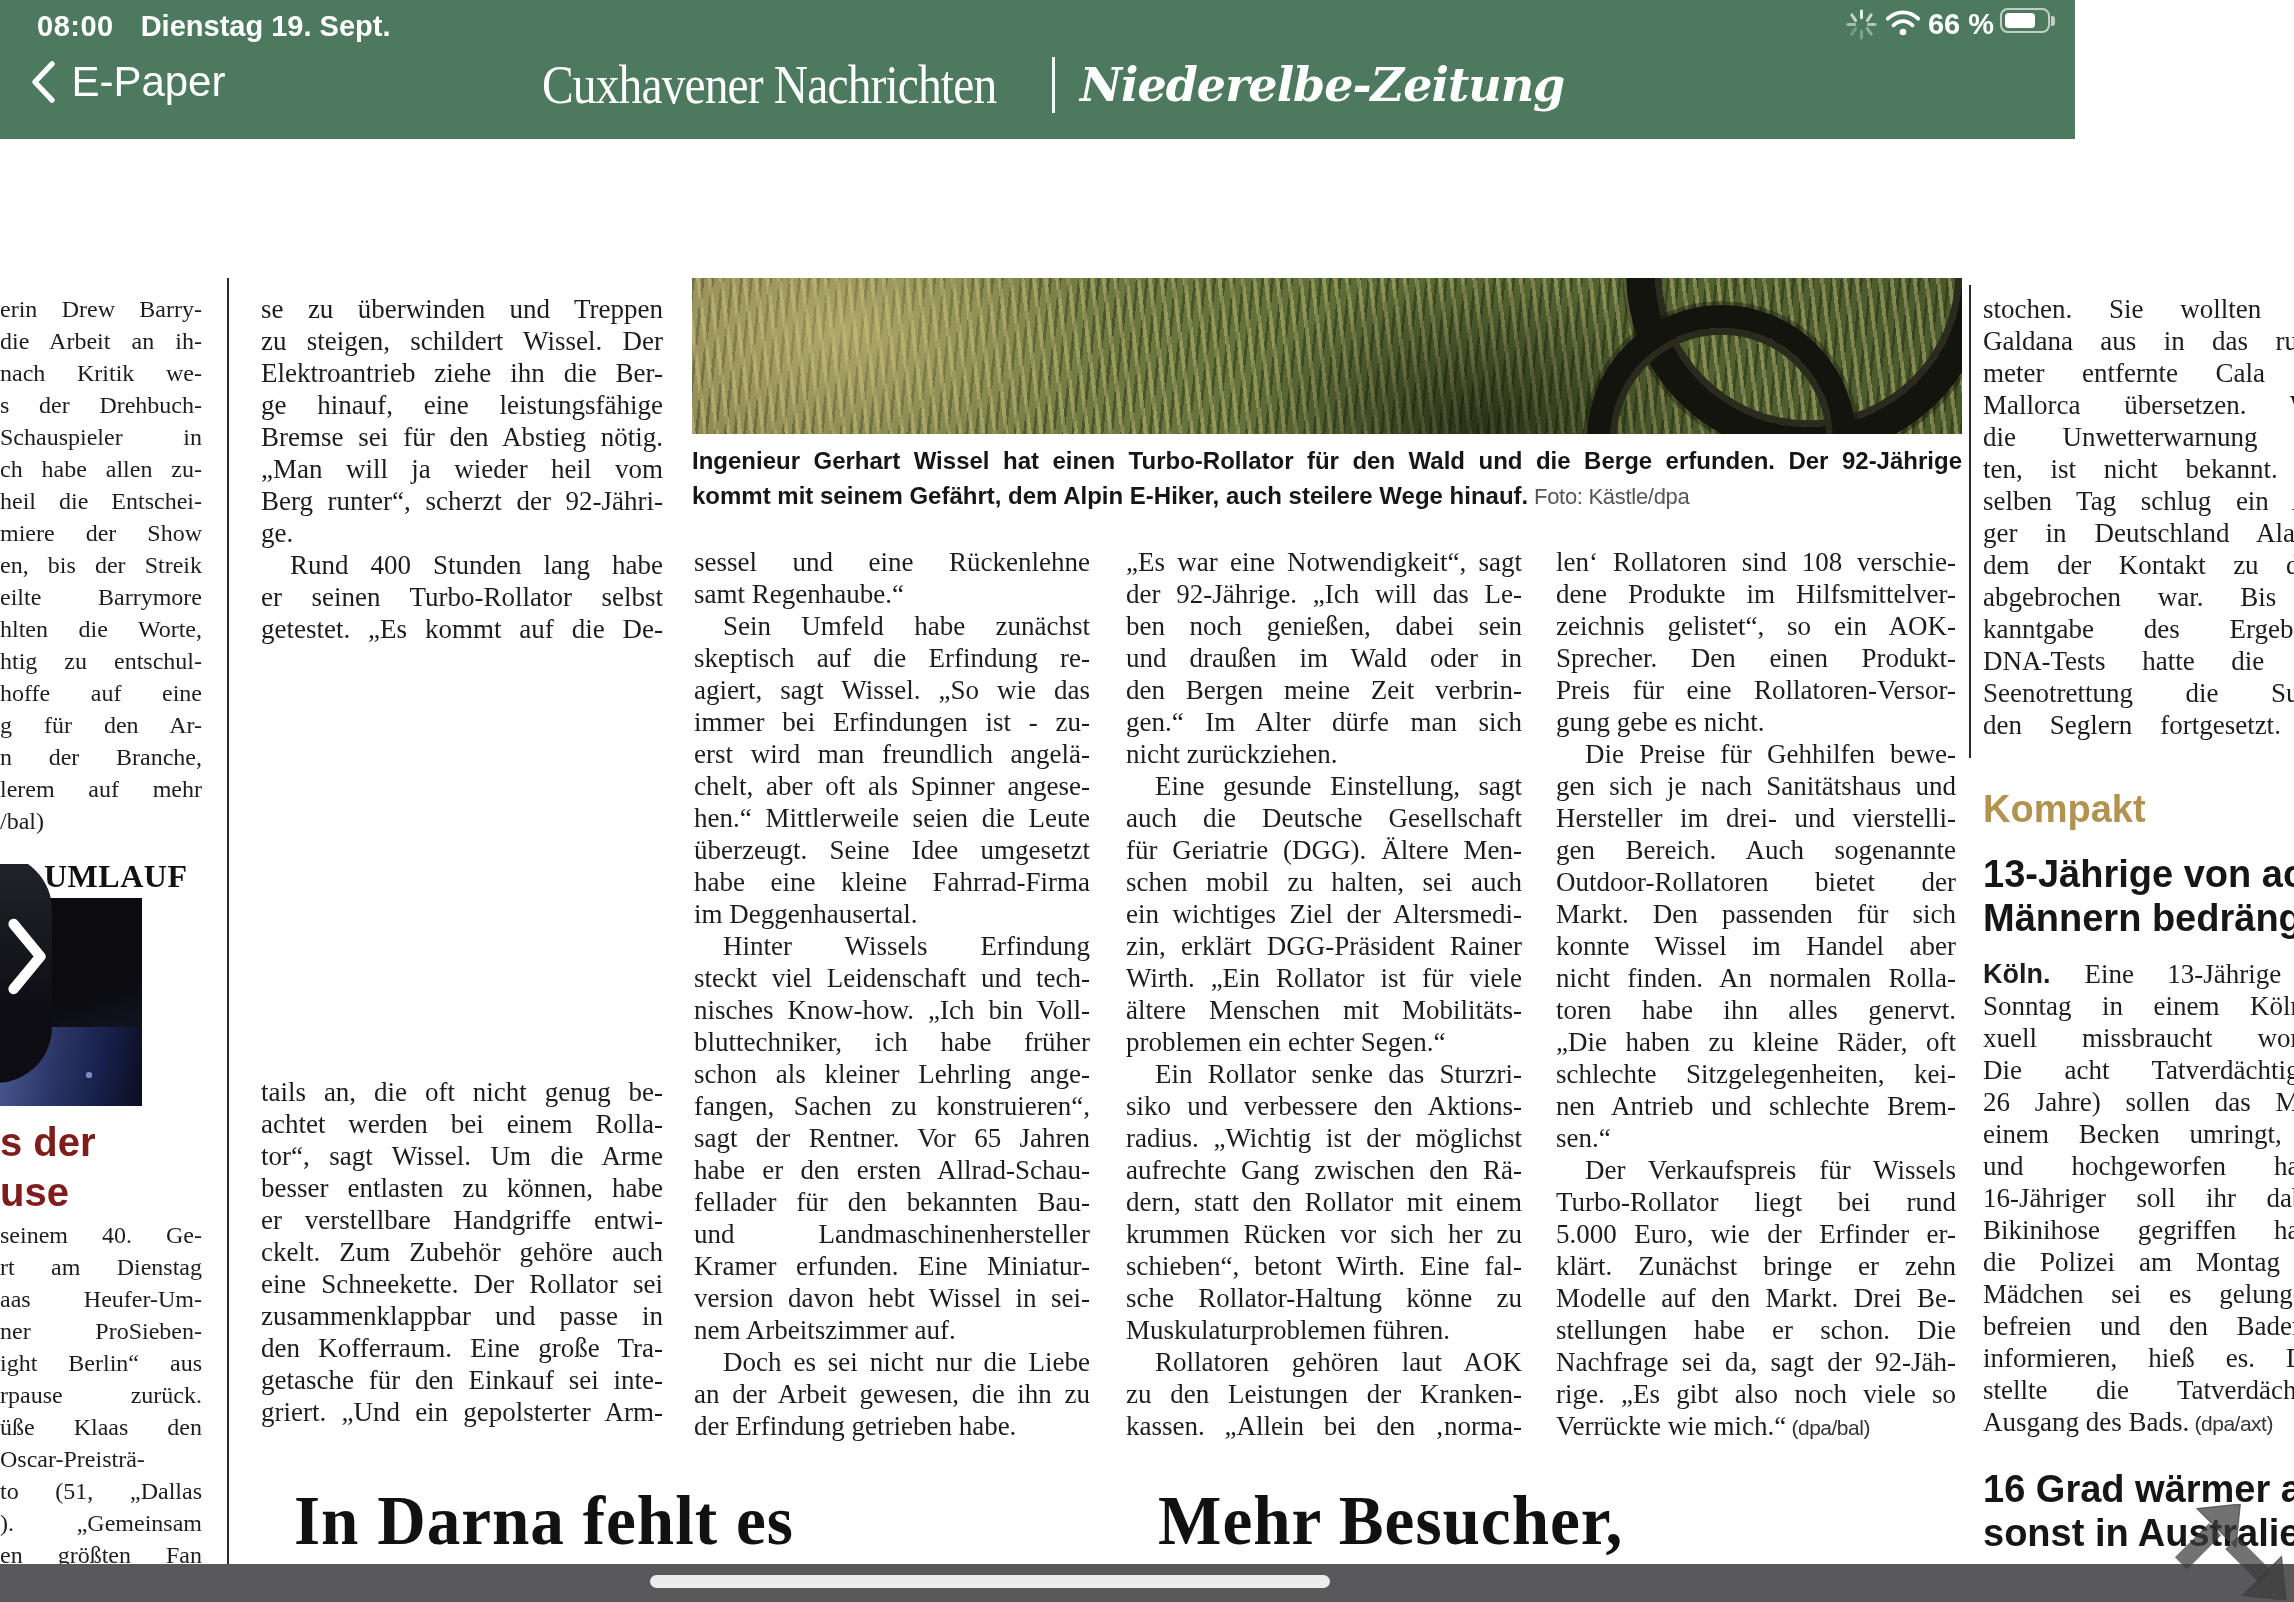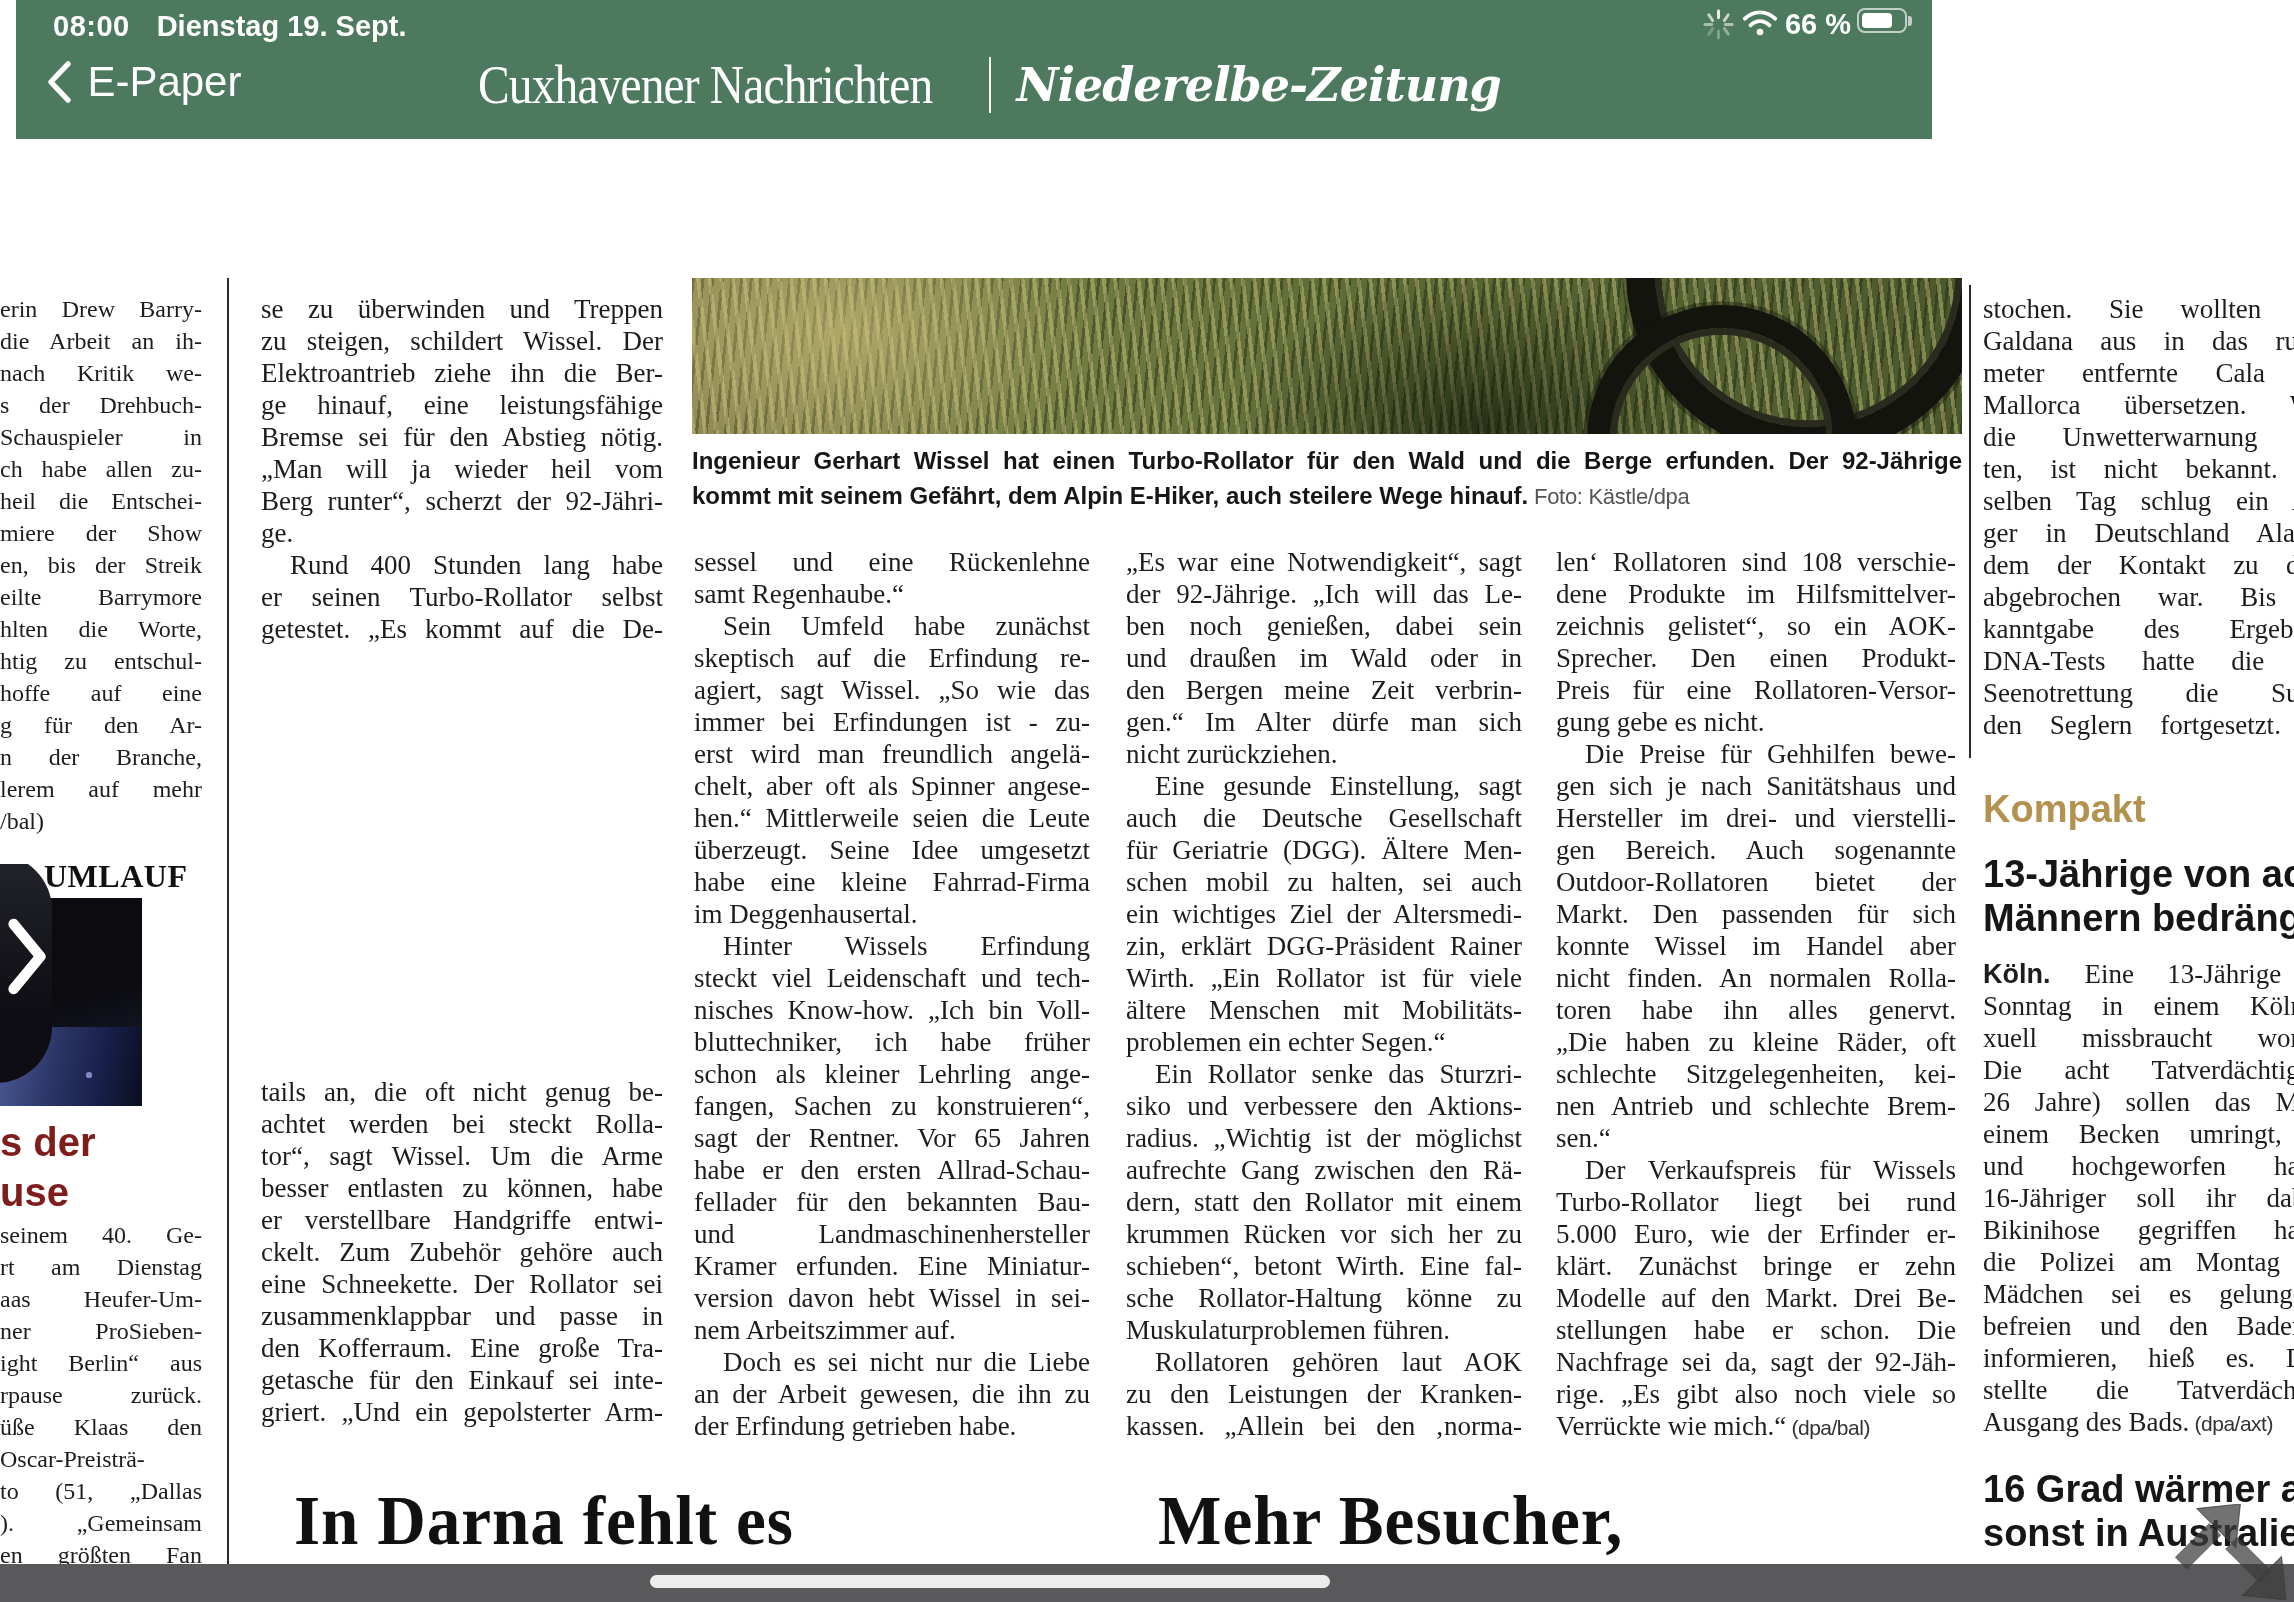--- a/index.html
+++ b/index.html
@@ -3,21 +3,21 @@
 <meta charset="utf-8">
 <style>
   :root{
     --green:#4d7a5f; --gold:#b3924f; --ink:#1d1d1d; --bar:#59595b; --page:#ffffff;
   }
   *{margin:0;padding:0;box-sizing:border-box;}
   html,body{width:2294px;height:1602px;overflow:hidden;background:var(--page);}
   body{font-family:"Liberation Sans",sans-serif;position:relative;}
 
   
-  .header{position:absolute;left:16px;top:0;width:1916px;height:139px;background:var(--green);z-index:50;color:#fff;}
+  .header{position:absolute;left:0;top:0;width:2075px;height:139px;background:var(--green);z-index:50;color:#fff;}
   .status-left{position:absolute;left:37px;top:9.6px;display:flex;align-items:baseline;gap:27px;}
   .time{font-size:29px;font-weight:700;letter-spacing:0.5px;}
   .date{font-size:29px;font-weight:600;}
   .status-right{position:absolute;right:25px;top:7.7px;display:flex;align-items:flex-start;gap:6px;}
   .batt-label{font-size:29px;font-weight:600;}
   .battery{width:50px;height:25px;border:2.4px solid rgba(255,255,255,.65);border-radius:7.7px;position:relative;}
   .battery .fill{position:absolute;left:2.9px;top:2.9px;bottom:2.9px;width:66%;background:#fff;border-radius:3.8px;}
   .battery .tip{position:absolute;right:-6.7px;top:6.7px;width:3.8px;height:9.6px;background:rgba(255,255,255,.65);border-radius:0 2.9px 2.9px 0;}
   .back{position:absolute;left:29px;top:58px;display:flex;align-items:center;gap:15.4px;cursor:pointer;}
   .back-label{font-size:42px;font-weight:400;}
@@ -201,21 +201,21 @@
       <div class="tl">Berg runter“, scherzt der 92-Jähri-</div>
       <div class="tl pend">ge.</div>
       <div class="tl ind">Rund 400 Stunden lang habe</div>
       <div class="tl">er seinen Turbo-Rollator selbst</div>
       <div class="tl">getestet. „Es kommt auf die De-</div>
     </div>
 
 
   <div class="abs serifcol" style="left:261px;top:937px;width:402px;">
       <div class="tl">tails an, die oft nicht genug be-</div>
-      <div class="tl">achtet werden bei steckt Rolla-</div>
+      <div class="tl">achtet werden bei einem Rolla-</div>
       <div class="tl">tor“, sagt Wissel. Um die Arme</div>
       <div class="tl">besser entlasten zu können, habe</div>
       <div class="tl">er verstellbare Handgriffe entwi-</div>
       <div class="tl">ckelt. Zum Zubehör gehöre auch</div>
       <div class="tl">eine Schneekette. Der Rollator sei</div>
       <div class="tl">zusammenklappbar und passe in</div>
       <div class="tl">den Kofferraum. Eine große Tra-</div>
       <div class="tl">getasche für den Einkauf sei inte-</div>
       <div class="tl">griert. „Und ein gepolsterter Arm-</div>
     </div>

